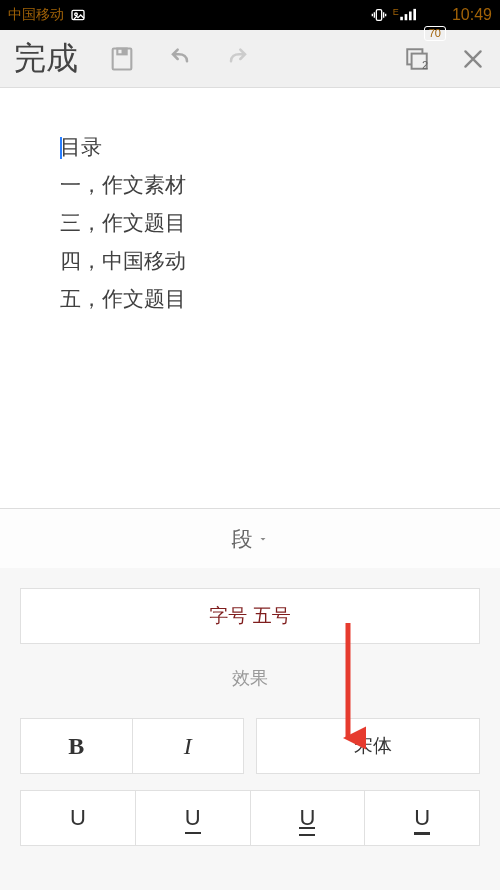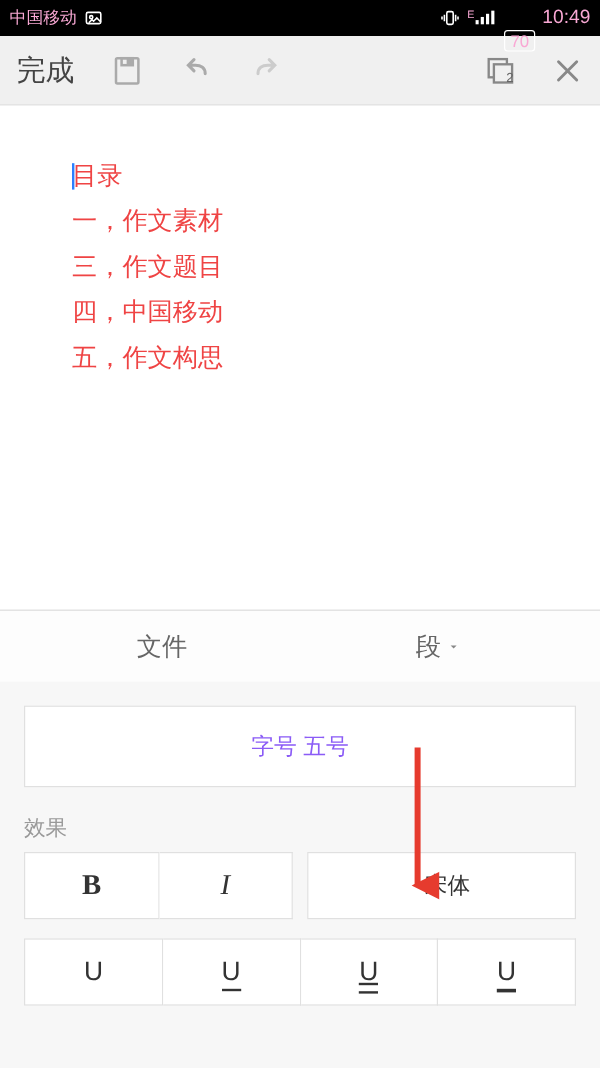--- a/index.html
+++ b/index.html
@@ -1,54 +1,54 @@
 <!DOCTYPE html>
 <html><head>
   <meta charset="utf-8">
   <style>
     * { margin: 0; padding: 0; box-sizing: border-box; }
     body { width: 500px; height: 890px; font-family: -apple-system, "PingFang SC", "Microsoft YaHei", sans-serif; background: #fff; overflow: hidden; position: relative; }
 
     
-    .status-bar { height: 30px; background: #000; color: #f9a8d4; display: flex; align-items: center; padding: 0 8px; font-size: 14px; }
+    .status-bar { height: 30px; background: #000; color: #a16207; display: flex; align-items: center; padding: 0 8px; font-size: 14px; }
     .status-left { display: flex; align-items: center; gap: 6px; }
     .status-right { margin-left: auto; display: flex; align-items: center; gap: 6px; }
     .status-icon { display: inline-flex; align-items: center; }
-    .battery-box { border: 1.5px solid #fff; border-radius: 3px; padding: 1px 4px; font-size: 14px; line-height: 1; margin-top: 37px; }
+    .battery-box { border: 1.5px solid #fff; border-radius: 3px; padding: 1px 4px; font-size: 11px; line-height: 1; margin-top: 37px; }
 
     
     .app-toolbar { height: 58px; background: #f0f0f0; border-bottom: 1px solid #ddd; display: flex; align-items: center; padding: 0 14px; gap: 10px; }
-    .toolbar-done { font-size: 24px; color: #444; padding-right: 10px; }
+    .toolbar-done { font-size: 32px; color: #444; padding-right: 10px; }
     .toolbar-icons { display: flex; align-items: center; gap: 30px; margin-left: 10px; flex: 1; }
     .toolbar-icon { width: 28px; height: 28px; display: flex; align-items: center; justify-content: center; color: #888; }
     .toolbar-icon svg { width: 100%; height: 100%; }
     .toolbar-right { display: flex; align-items: center; gap: 30px; }
     .pages-box { position: relative; width: 26px; height: 26px; }
     .pages-box svg { width: 100%; height: 100%; }
     .pages-num { position: absolute; right: 2px; bottom: 1px; font-size: 11px; color: #666; }
     .close-btn { width: 26px; height: 26px; display: flex; align-items: center; justify-content: center; color: #888; }
     .close-btn svg { width: 100%; height: 100%; }
 
     
     .doc-area { padding: 40px 20px 0 60px; height: 420px; background: #fff; }
-    .doc-line { font-size: 21px; color: #ef4444; line-height: 38px; }
+    .doc-line { font-size: 21px; color: #404040; line-height: 38px; }
     .cursor { display: inline-block; width: 2px; height: 22px; background: #2a7fff; vertical-align: middle; margin-right: -2px; }
 
     
     .tab-bar { height: 60px; border-top: 1px solid #ddd; display: flex; align-items: center; padding: 0 20px; background: #fdfdfd; }
     .tab { flex: 1; text-align: center; font-size: 21px; color: #666; padding: 14px 0; position: relative; }
     .tab.active { color: #3a8ee6; }
     .tab.active::after { content: ""; position: absolute; left: 14px; right: 14px; bottom: -1px; height: 3px; background: #3a8ee6; }
     .tab-last { display: flex; align-items: center; justify-content: center; gap: 4px; }
     .chevr { width: 12px; height: 12px; }
 
     
     .font-panel { background: #f7f7f7; padding: 20px 20px 0 20px; height: 322px; position: relative; }
-    .size-btn { width: 100%; height: 68px; background: #fff; border: 1px solid #e0e0e0; display: flex; align-items: center; justify-content: center; font-size: 19px; color: #8b5cf6; }
-    .section-label { font-size: 18px; color: #999; margin-top: 22px; margin-bottom: 8px; }
+    .size-btn { width: 100%; height: 56px; background: #fff; border: 1px solid #e0e0e0; display: flex; align-items: center; justify-content: center; font-size: 19px; color: #7f1d1d; }
+    .section-label { font-size: 18px; color: #999; margin-top: 22px; margin-bottom: 28px; text-align: center; }
     .effect-row { display: flex; gap: 12px; }
     .effect-group { display: flex; flex: 1; }
     .effect-btn { flex: 1; height: 56px; background: #fff; border: 1px solid #e0e0e0; display: flex; align-items: center; justify-content: center; font-size: 21px; color: #333; }
     .effect-btn + .effect-btn { border-left: none; }
     .effect-btn.font-name { font-size: 19px; padding-left: 10px; }
     .bold-b { font-weight: bold; font-family: "Times New Roman", serif; font-size: 24px; }
     .italic-i { font-style: italic; font-family: "Times New Roman", serif; font-size: 24px; }
 
     .underline-row { display: flex; margin-top: 16px; }
     .u-btn { flex: 1; height: 56px; background: #fff; border: 1px solid #e0e0e0; display: flex; align-items: center; justify-content: center; }
@@ -132,25 +132,24 @@
         </svg>
     </div>
   </div>
 </div>
 
 <div class="doc-area">
   <div class="doc-line"><span class="cursor"></span><span>目录</span></div>
   <div class="doc-line">一，作文素材</div>
   <div class="doc-line">三，作文题目</div>
   <div class="doc-line">四，中国移动</div>
-  <div class="doc-line">五，作文构思</div>
+  <div class="doc-line">五，作文题目</div>
 </div>
 
 <div class="tab-bar">
-  <div class="tab">文件</div>
   <div class="tab tab-last">
     <span>段</span>
     <svg class="chevr" viewBox="0 0 24 24" fill="#888">
         <path d="M7 10l5 5 5-5z"></path>
       </svg>
   </div>
 </div>
 
 <div class="font-panel">
   <div class="size-btn">字号 五号</div>

